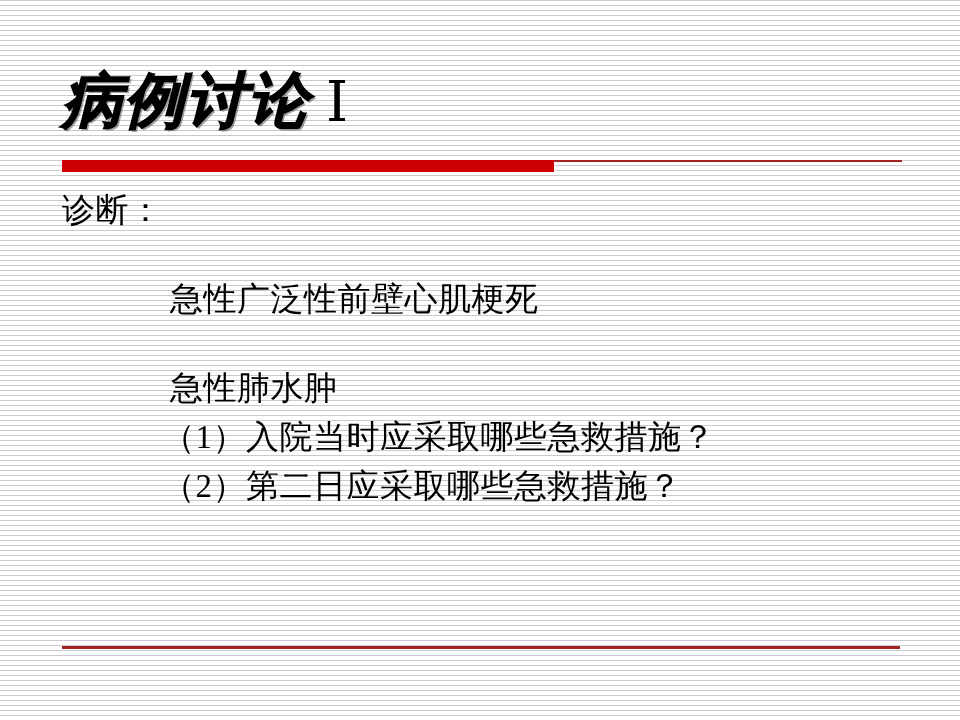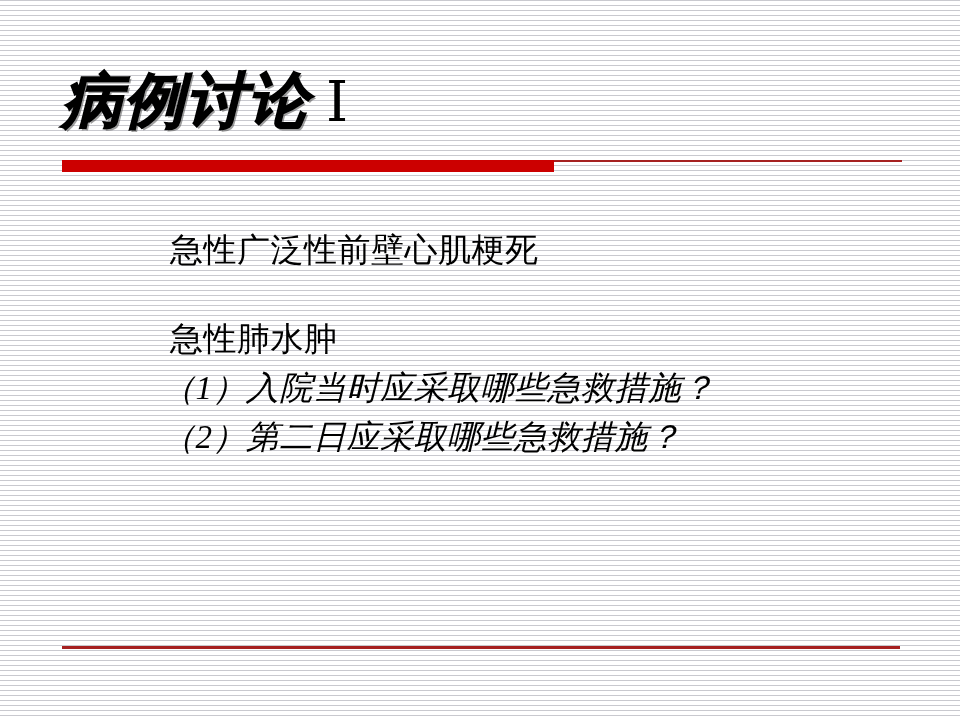--- a/index.html
+++ b/index.html
@@ -114,21 +114,20 @@
     color: #000000;
     white-space: nowrap;
     letter-spacing: 0.5px;
   }
   .body-line.indent-1 {
     padding-left: 108px;
     margin-top: 40px;
   }
   .body-line.indent-q {
     padding-left: 100px;
-    font-style: italic;
   }
   .body-line.heading {
     font-weight: normal;
   }
 
   
   #footer-rule {
     position: absolute;
     left: 62px;
     top: 646px;
@@ -153,20 +152,21 @@
       </div>
     </div>
 
     <div id="title-rule">
       <div id="title-rule-thin"></div>
       <div id="title-rule-thick"></div>
     </div>
 
     <div id="body-block">
 
+      <div class="body-line heading">诊断：</div>
       <div class="body-line indent-1">急性广泛性前壁心肌梗死</div>
       <div class="body-line indent-1">急性肺水肿</div>
 
       <div class="body-line indent-q">（1）入院当时应采取哪些急救措施？</div>
       <div class="body-line indent-q">（2）第二日应采取哪些急救措施？</div>
 
     </div>
 
     <div id="footer-rule"></div>
 

